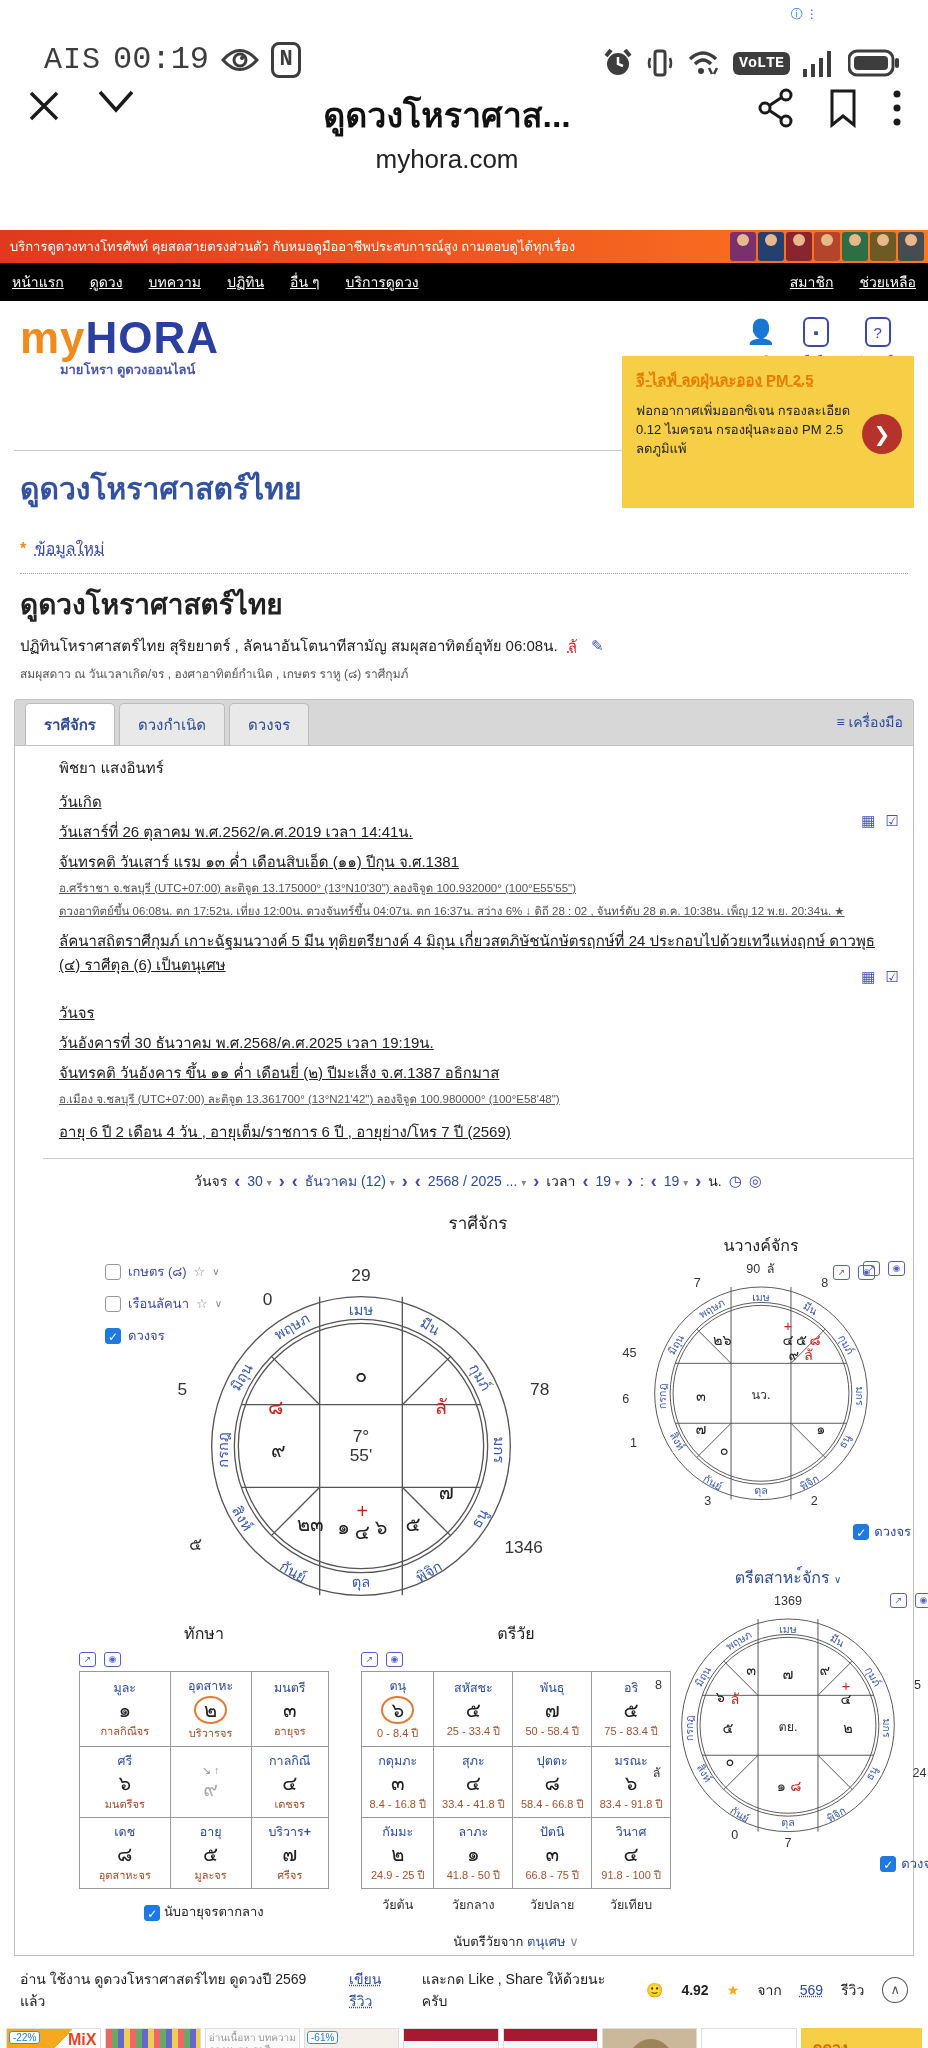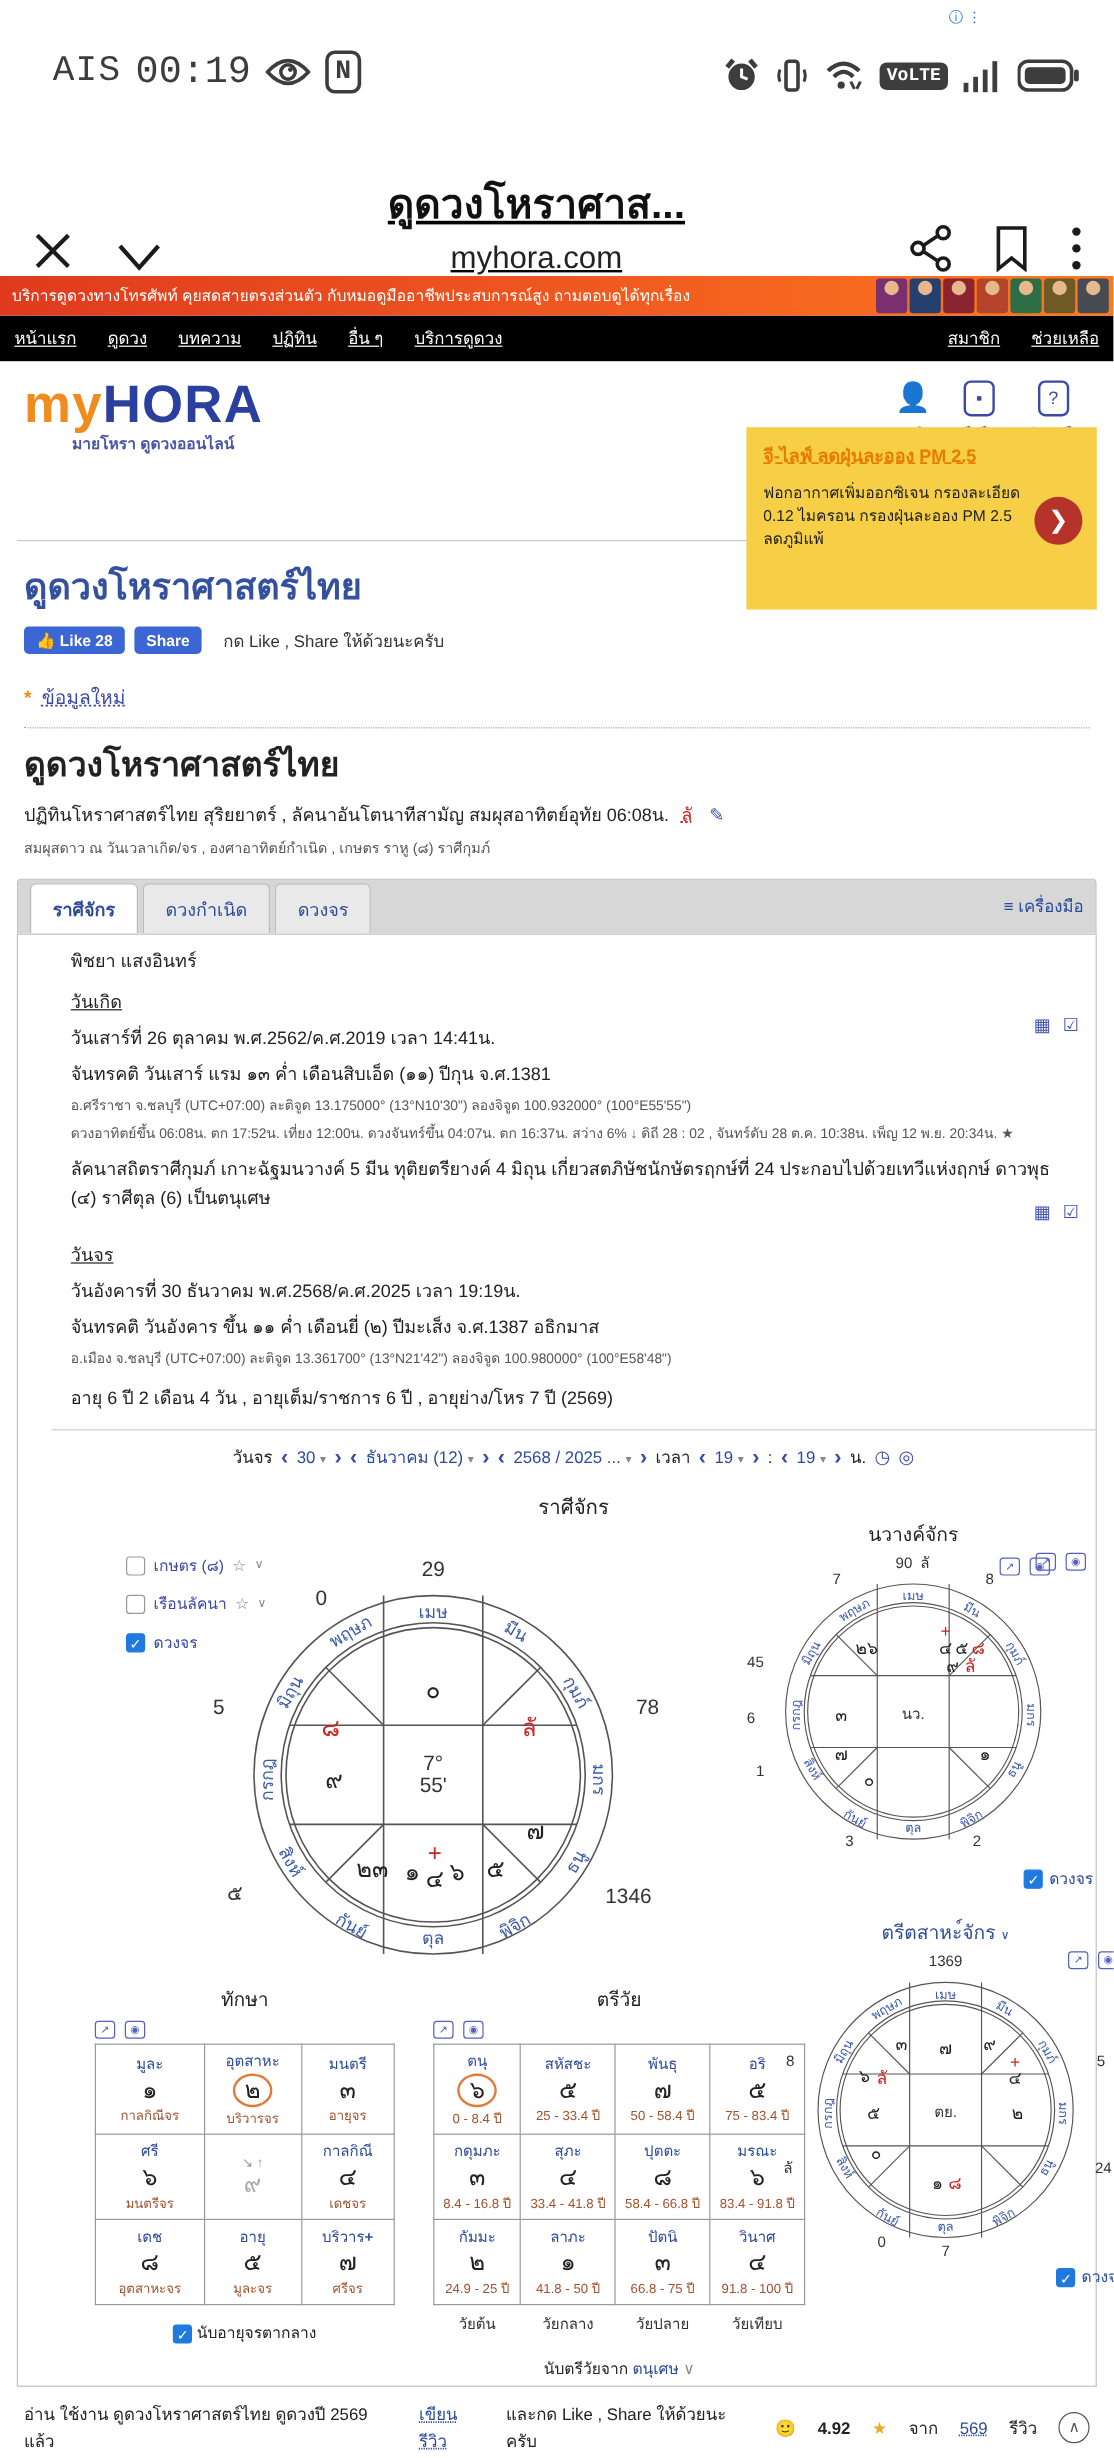--- a/index.html
+++ b/index.html
@@ -9,21 +9,21 @@
   
   .statusbar { height:88px; display:flex; align-items:flex-end; justify-content:space-between; padding:0 28px 10px 44px; color:#3d3d3d; }
   .sb-left, .sb-right { display:flex; align-items:center; gap:12px;font-family:Liberation Mono, monospace; }
   .sb-carrier { font-size:30px; letter-spacing:1px; }
   .sb-time { font-size:32px; }
   .sb-icon svg { display:block; }
   .nfc-badge { width:30px; height:36px; border:3px solid #3d3d3d; border-radius:8px; display:flex; align-items:center; justify-content:center; font-size:22px; font-weight:bold; }
   .volte { background:#3d3d3d; color:#fff; font-size:15px; font-weight:bold; border-radius:6px; padding:3px 6px; }
 
   
-  .browserbar { height:142px; display:flex; align-items:flex-end; padding:0 26px; gap:34px;text-decoration:underline; }
+  .browserbar { height:142px; display:flex; align-items:flex-start; padding:0 26px; gap:34px; }
   .bb-title { flex:1; text-align:center; }
   .bb-title .t1 { font-size:34px; color:#111; font-weight:bold; }
   .bb-title .t2 { font-size:26px; color:#222; margin-top:2px; }
   .bb-btn { background:none; border:none; cursor:pointer; padding:0; }
 
   
   .promo { height:33px; background:linear-gradient(90deg,#e03a1e,#f05a20 55%,#ff7a1e); color:#fff; display:flex; align-items:center; padding:0 10px; font-size:13px; position:relative; overflow:hidden; }
   .promo-people { position:absolute; right:4px; top:2px; display:flex; gap:2px; }
   .promo-person { width:26px; height:29px; border-radius:3px; position:relative; }
   .promo-person::after { content:""; position:absolute; top:2px; left:7px; width:12px; height:12px; border-radius:50%; background:#e8b88d; }
@@ -76,21 +76,21 @@
   .tabsbar { background:#d7d7d7; border:1px solid #c2c2c2; border-bottom:none; height:46px; display:flex; align-items:flex-end; padding:0 10px; margin:6px 14px 0; border-radius:4px 4px 0 0; }
   .tab { background:#e9e9e9; border:1px solid #bbb; border-bottom:none; border-radius:5px 5px 0 0; color:#2d4b9b; font-size:15px; padding:9px 18px 8px; margin-right:4px; }
   .tab.active { background:#fff; font-weight:bold; }
   .tools { margin-left:auto; color:#2d4b9b; font-size:14px; padding-bottom:12px; }
 
   
   .panel { border:1px solid #c2c2c2; margin:0 14px; background:#fff; position:relative;padding-left:28px; }
   .info { padding:10px 16px 4px; position:relative; }
   .iname { font-size:15px; color:#222; }
   .ilabel { font-size:15px; color:#222; text-decoration:underline; margin-top:10px; display:inline-block; }
-  .iline { font-size:15px; color:#222; margin-top:6px; }
+  .iline { font-size:15px; color:#222; margin-top:6px;text-decoration:underline; }
   .iline.sm { font-size:11.5px; color:#555; margin-top:5px; }
   .icalicons { position:absolute; right:14px; color:#4353b3; font-size:15px; display:flex; gap:10px; }
   .agegap { margin-top:12px; }
   .divider { border-top:1px solid #ccc; margin:10px 0 0; }
 
   
   .datebar { display:flex; align-items:center; justify-content:center; gap:7px; height:44px; font-size:14px; color:#222; }
   .datebar .chv { color:#3b4aa6; font-size:18px; font-weight:bold; }
   .datebar .dd { color:#2d4b9b; }
   .datebar .caret { color:#888; font-size:10px; }
@@ -302,25 +302,20 @@
       </div>
       <div class="ad-top">
         <div class="atitle">จี-ไลฟ์ ลดฝุ่นละออง PM 2.5</div>
         <div class="abody">ฟอกอากาศเพิ่มออกซิเจน กรองละเอียด 0.12 ไมครอน กรองฝุ่นละออง PM 2.5 ลดภูมิแพ้</div>
         <div class="ad-arrow">❯</div>
       </div>
     </div>
 
     <div class="h1sec">
       <h1 class="pagetitle">ดูดวงโหราศาสตร์ไทย</h1>
-      <div class="likerow">
-        <button class="fb-btn">👍 <span>Like</span> <span>28</span></button>
-        <button class="fb-btn">Share</button>
-        <span class="likehint">กด Like , Share ให้ด้วยนะครับ</span>
-      </div>
       <div class="newdata">
         <span class="star">*</span>
         <a href="#">ข้อมูลใหม่</a>
       </div>
       <div class="dotline"></div>
     </div>
 
     <div class="h2sec">
       <h2 class="secT">ดูดวงโหราศาสตร์ไทย</h2>
       <div class="calline">

